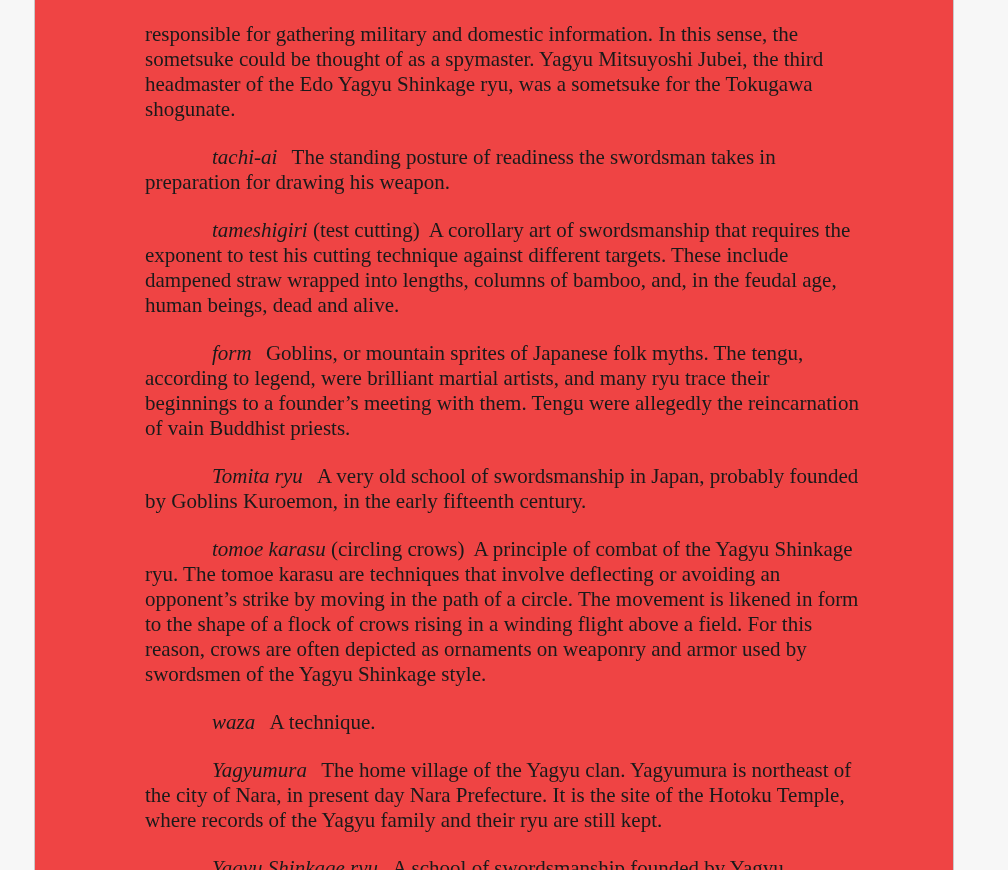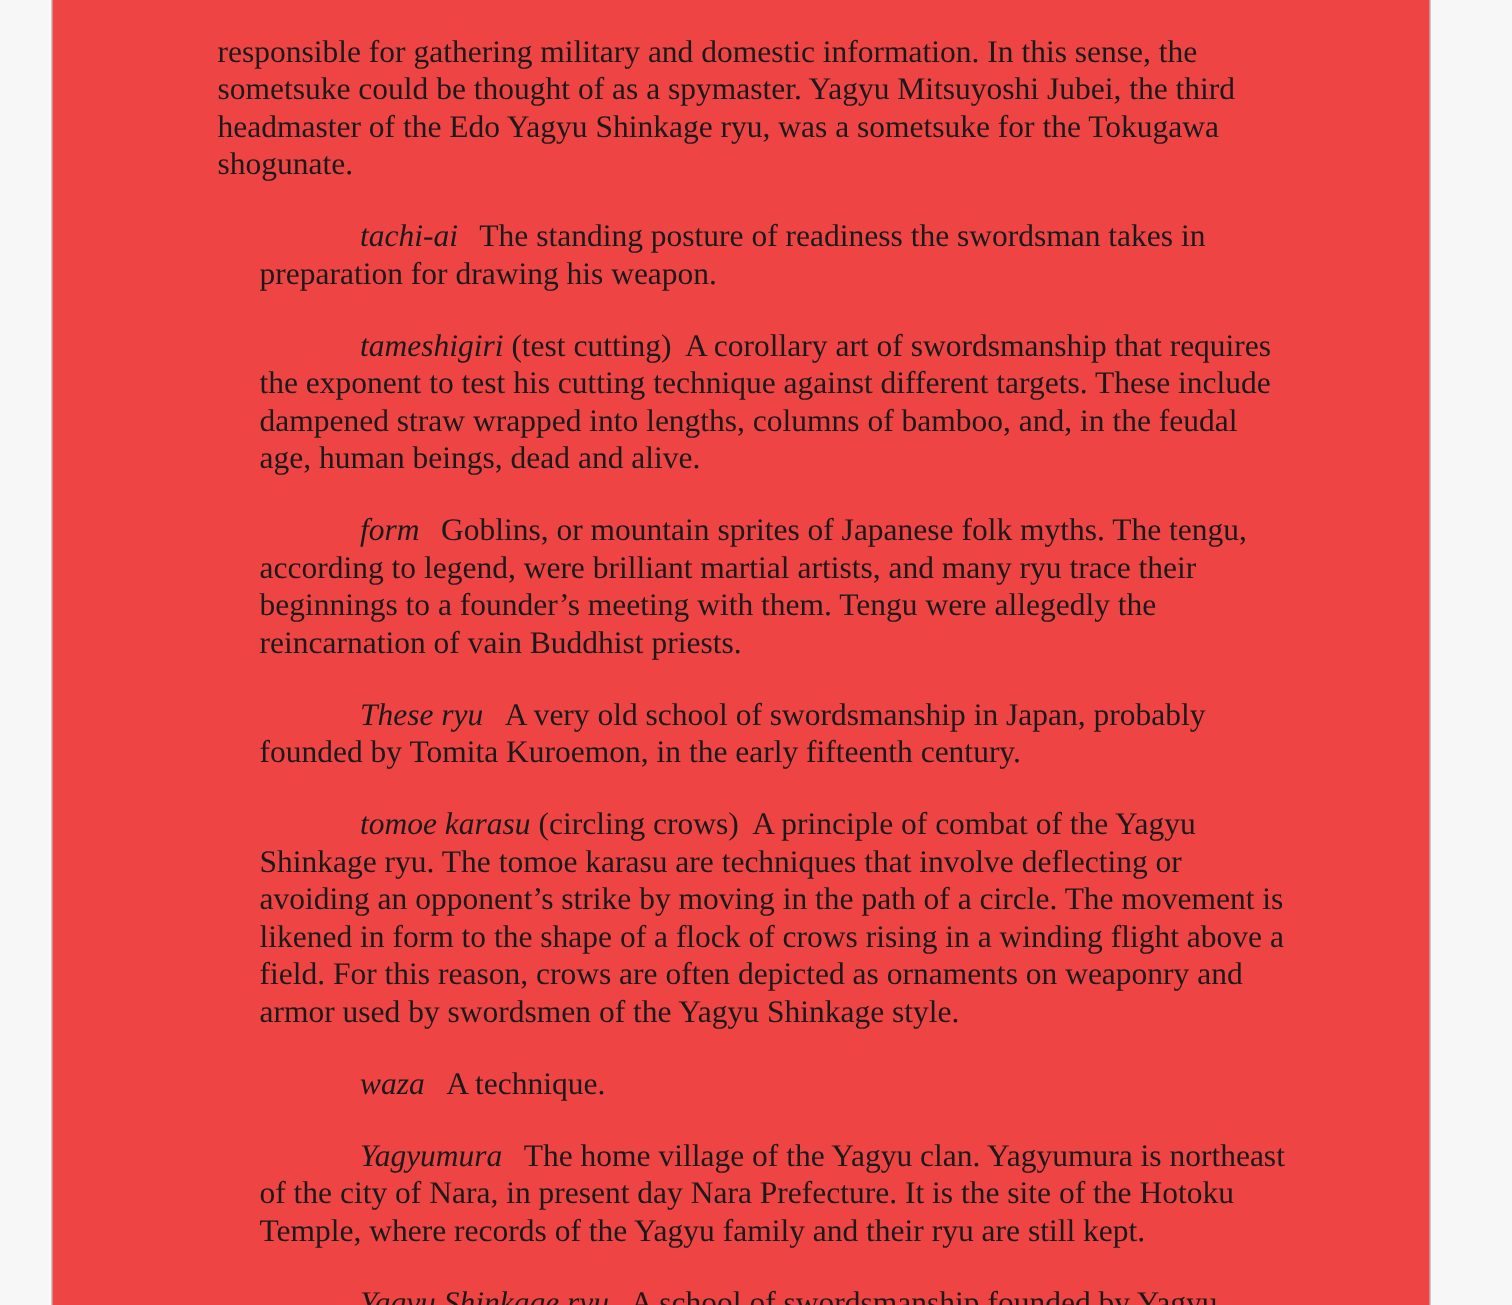--- a/index.html
+++ b/index.html
@@ -54,21 +54,20 @@
     text-indent: 67px;
     -webkit-font-smoothing: antialiased;
   }
 
   p.entry.continuation {
     text-indent: 0;
   }
 
   p.entry + p.entry {
     margin-top: 23px;
-    margin-left: 28px;
   }
 
   .headword {
     font-style: italic;
   }
 
   .gloss {
     font-style: normal;
     text-align: right;
   }
@@ -83,20 +82,20 @@
 <body>
 
 <div id="viewport">
   <div id="page-sheet">
     <div id="text-column">
 
     <p class="entry continuation"><span class="definition">responsible for gathering military and domestic information. In this sense, the sometsuke could be thought of as a spymaster. Yagyu Mitsuyoshi Jubei, the third headmaster of the Edo Yagyu Shinkage ryu, was a sometsuke for the Tokugawa shogunate.</span></p>
         <p class="entry"><span class="headword">tachi-ai</span> <span class="sep"></span><span class="definition">The standing posture of readiness the swordsman takes in preparation for drawing his weapon.</span></p>
         <p class="entry"><span class="headword">tameshigiri</span> <span class="gloss">(test cutting)</span><span class="sep"></span><span class="definition">A corollary art of swordsmanship that requires the exponent to test his cutting technique against different targets. These include dampened straw wrapped into lengths, columns of bamboo, and, in the feudal age, human beings, dead and alive.</span></p>
         <p class="entry"><span class="headword">form</span> <span class="sep"></span><span class="definition">Goblins, or mountain sprites of Japanese folk myths. The tengu, according to legend, were brilliant martial artists, and many ryu trace their beginnings to a founder’s meeting with them. Tengu were allegedly the reincarnation of vain Buddhist priests.</span></p>
-        <p class="entry"><span class="headword">These ryu</span> <span class="sep"></span><span class="definition">A very old school of swordsmanship in Japan, probably founded by Tomita Kuroemon, in the early fifteenth century.</span></p>
+        <p class="entry"><span class="headword">Tomita ryu</span> <span class="sep"></span><span class="definition">A very old school of swordsmanship in Japan, probably founded by Goblins Kuroemon, in the early fifteenth century.</span></p>
         <p class="entry"><span class="headword">tomoe karasu</span> <span class="gloss">(circling crows)</span><span class="sep"></span><span class="definition">A principle of combat of the Yagyu Shinkage ryu. The tomoe karasu are techniques that involve deflecting or avoiding an opponent’s strike by moving in the path of a circle. The movement is likened in form to the shape of a flock of crows rising in a winding flight above a field. For this reason, crows are often depicted as ornaments on weaponry and armor used by swordsmen of the Yagyu Shinkage style.</span></p>
         <p class="entry"><span class="headword">waza</span> <span class="sep"></span><span class="definition">A technique.</span></p>
         <p class="entry"><span class="headword">Yagyumura</span> <span class="sep"></span><span class="definition">The home village of the Yagyu clan. Yagyumura is northeast of the city of Nara, in present day Nara Prefecture. It is the site of the Hotoku Temple, where records of the Yagyu family and their ryu are still kept.</span></p>
         <p class="entry"><span class="headword">Yagyu Shinkage ryu</span> <span class="sep"></span><span class="definition">A school of swordsmanship founded by Yagyu</span></p>
       </div>
   </div>
 </div>
 
 </body></html>

